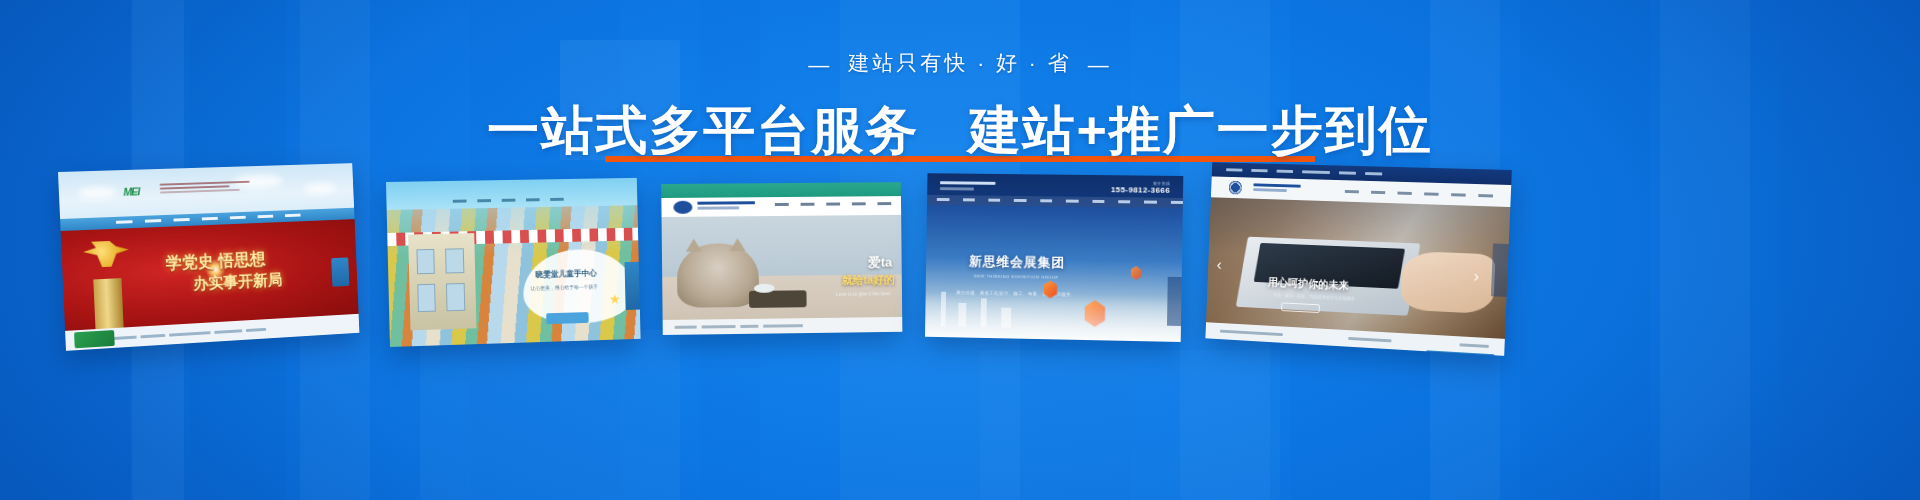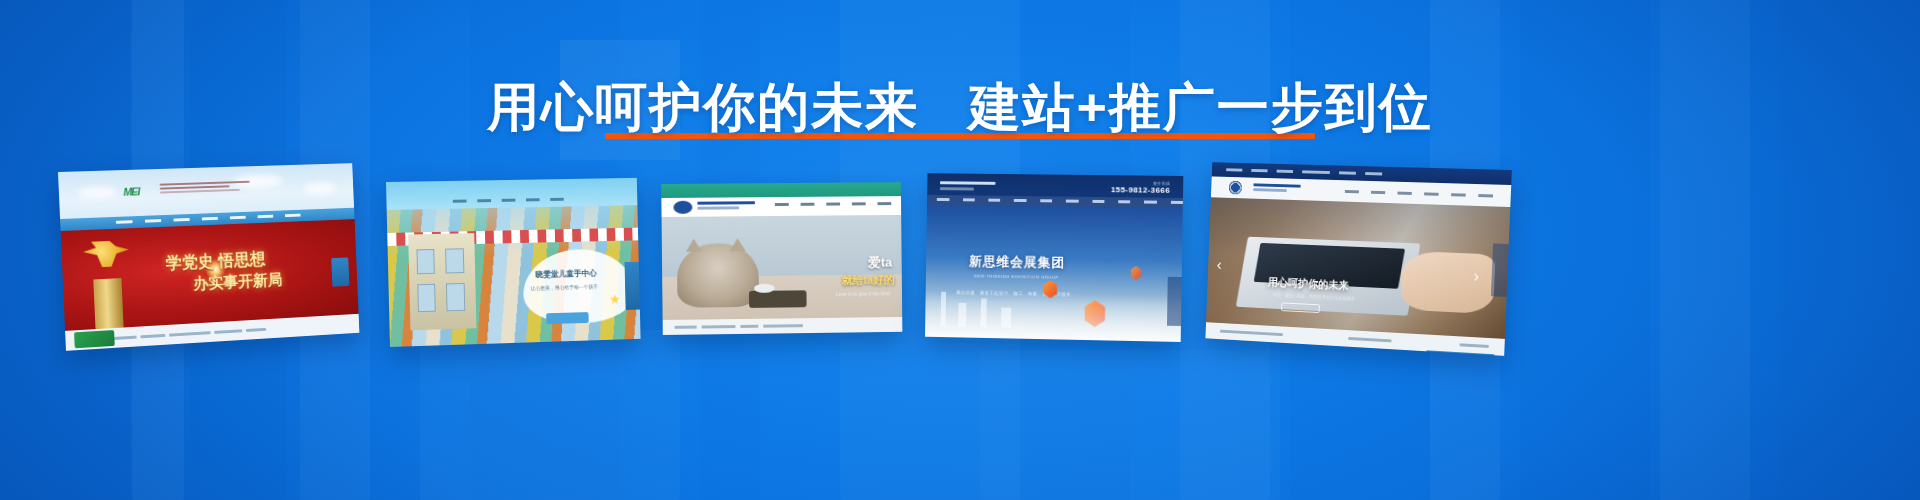--- a/index.html
+++ b/index.html
@@ -240,23 +240,26 @@
     <div class="gh l" style="left:1430px;top:0;width:70px;height:500px;opacity:.35;"></div>
     <div class="gh d" style="left:1520px;top:0;width:130px;height:500px;opacity:.5;"></div>
     <div class="gh l" style="left:1660px;top:0;width:90px;height:500px;opacity:.35;"></div>
     <div class="gh d" style="left:1780px;top:0;width:140px;height:500px;opacity:.5;"></div>
     <div class="gh l" style="left:420px;top:330px;width:260px;height:170px;opacity:.3;"></div>
     <div class="gh l" style="left:980px;top:350px;width:300px;height:150px;opacity:.25;"></div>
   </div>
   <div class="vign"></div>
 
   <div class="heading">
+    <div class="subtitle">
+      <span class="dash">—</span><span>建站只有快 · 好 · 省</span><span class="dash">—</span>
+    </div>
     <div class="title-wrap">
       <div class="title-underline"></div>
-      <div class="title">用心呵护你的未来   建站+推广一步到位</div>
+      <div class="title">一站式多平台服务   建站+推广一步到位</div>
     </div>
   </div>
 
   <div class="cards">
 
     <div class="card" id="card1">
       <div class="card-inner">
         <div class="c1-sky">
           <div class="c1-cloud" style="left:6%;top:30%;width:40px;height:12px;"></div>
           <div class="c1-cloud" style="left:58%;top:16%;width:54px;height:14px;"></div>

